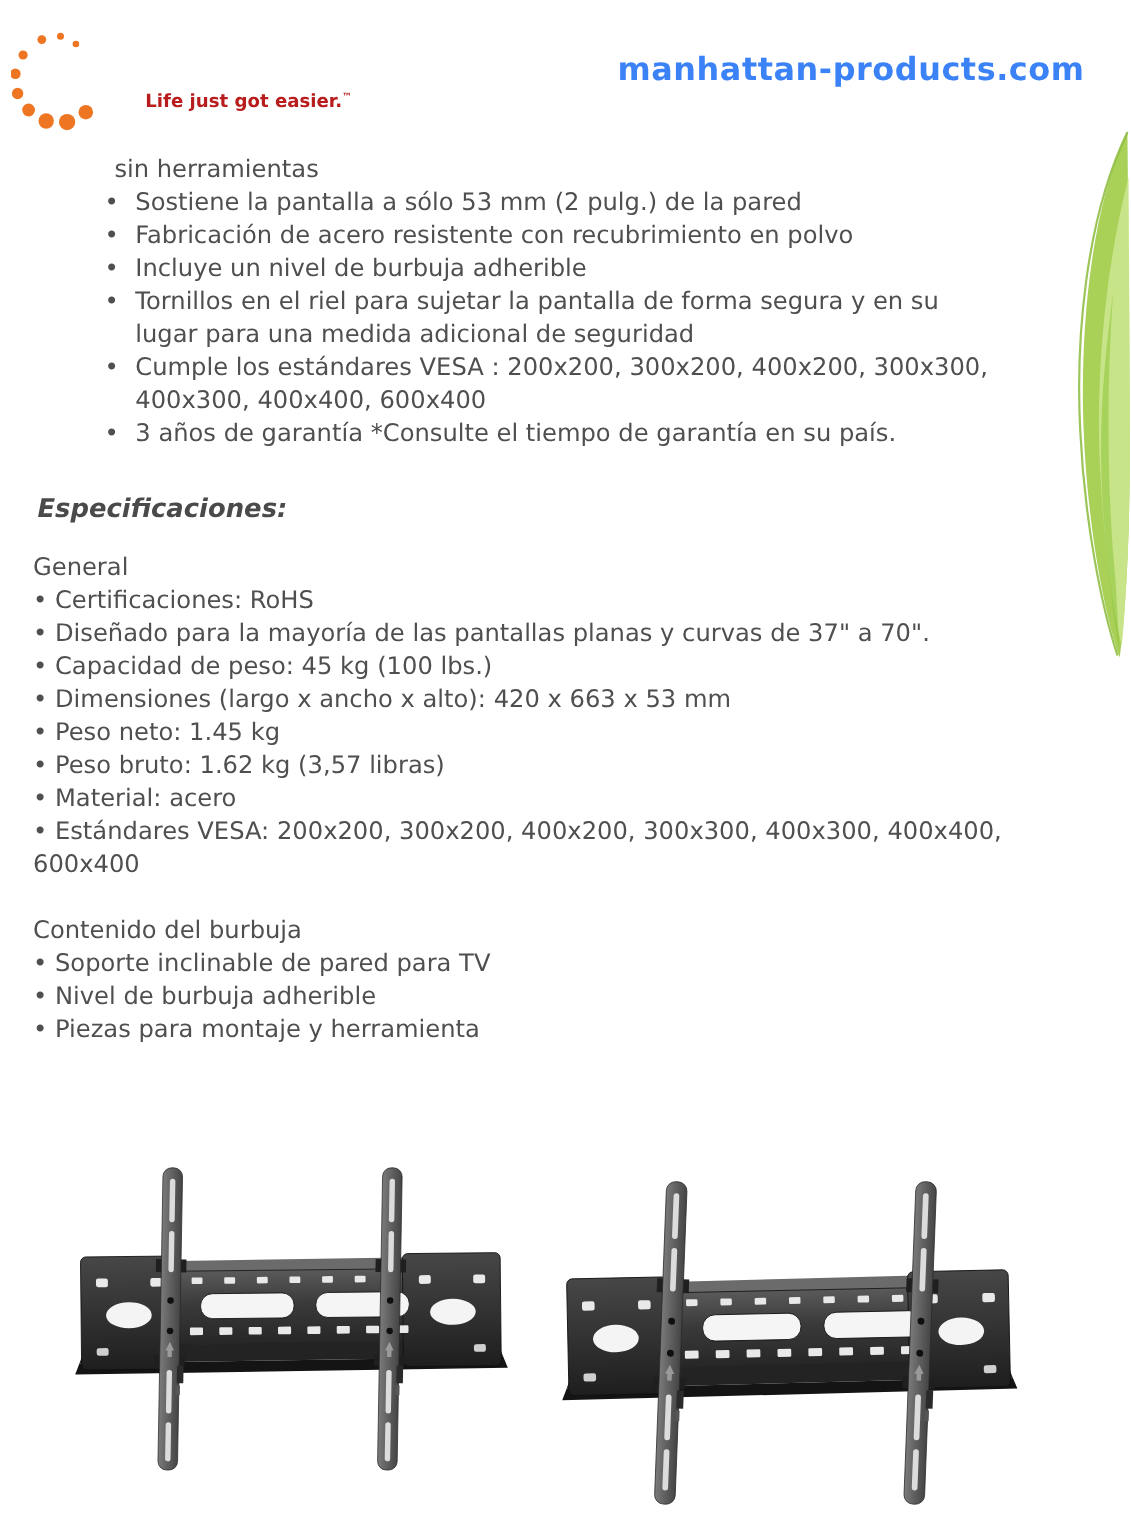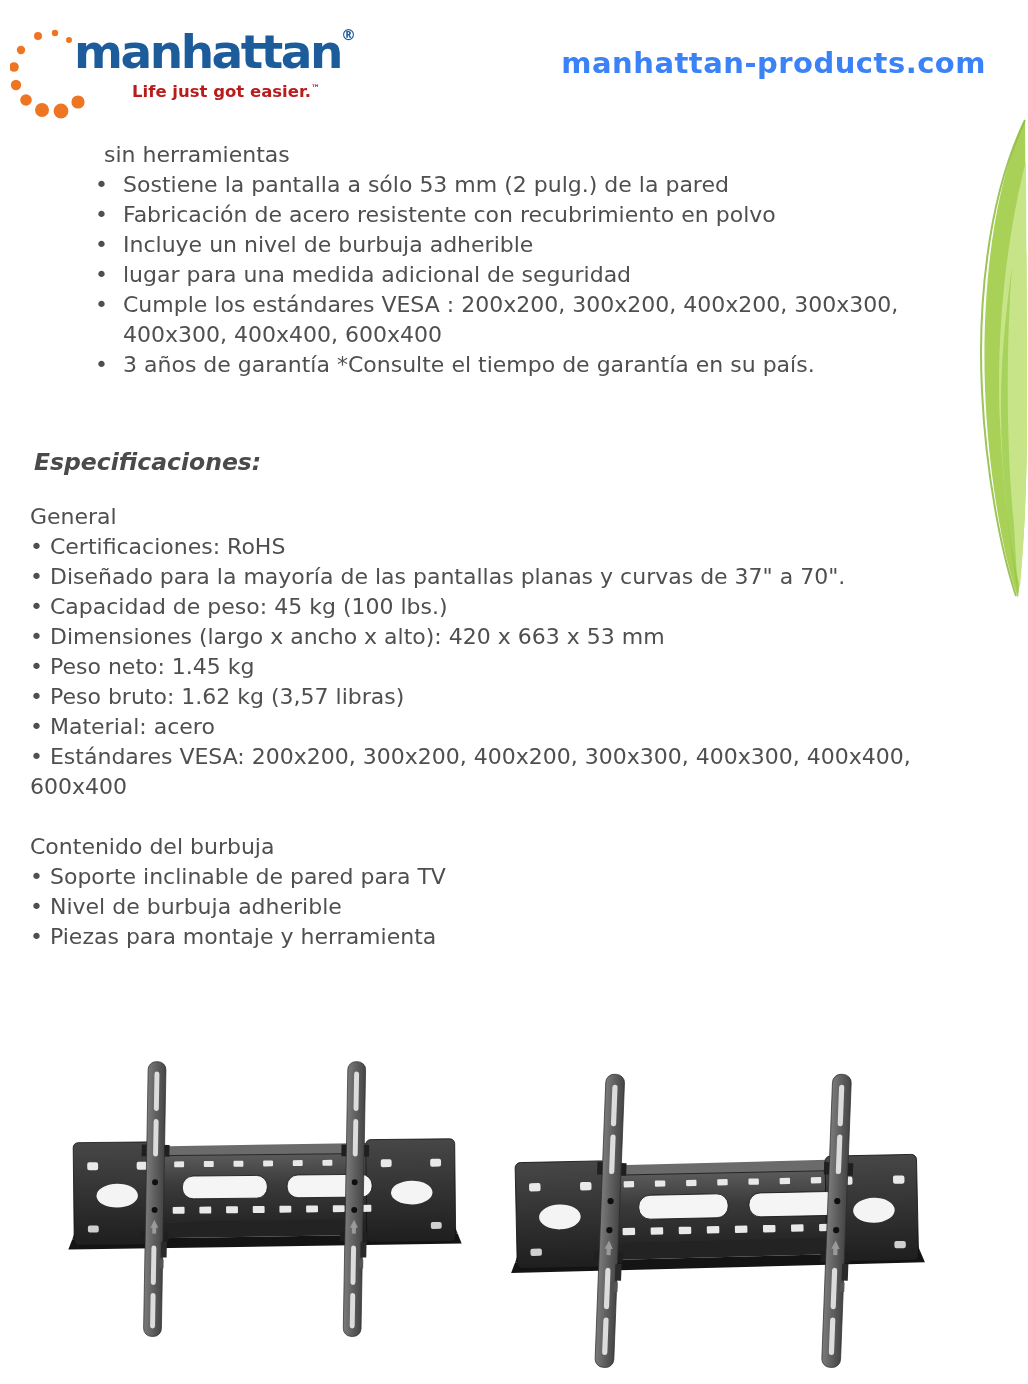--- a/index.html
+++ b/index.html
@@ -66,23 +66,20 @@
       <circle cx="59" cy="12" r="3"></circle>
       <circle cx="11" cy="22" r="4.2"></circle>
       <circle cx="4" cy="39" r="4.8"></circle>
       <circle cx="6" cy="57" r="5.2"></circle>
       <circle cx="16" cy="72" r="5.8"></circle>
       <circle cx="32" cy="82" r="7"></circle>
       <circle cx="51" cy="83" r="7.4"></circle>
       <circle cx="68" cy="74" r="6.6"></circle>
     </g>
   </svg>
-  <div class="brand-line">
-    <span class="brand">manhattan</span><span class="reg">®</span>
-  </div>
   <div class="tagline">
     <span>Life just got easier.</span><span class="tm">™</span>
   </div>
 </header>
 
 <div class="abs site-url">manhattan-products.com</div>
 
 <svg class="abs swoosh" width="72" height="500" viewBox="0 0 72 500">
   <path d="M69,4 C34,78 26,190 29,272 C32,356 47,440 62,482 C62,482 71,420 71,300 C71,170 69,4 69,4 Z" fill="#9dc940" opacity="0.88"></path>
   <path d="M69,4 C30,85 22,195 26,275 C30,360 46,438 60,480" fill="none" stroke="#82b62e" stroke-width="2" opacity="0.8"></path>
@@ -107,20 +104,21 @@
   </div>
   <div class="feat">
     <span class="dot">•</span>
     <div class="ftext">
         <div>Incluye un nivel de burbuja adherible</div>
       </div>
   </div>
   <div class="feat">
     <span class="dot">•</span>
     <div class="ftext">
+      <div>Tornillos en el riel para sujetar la pantalla de forma segura y en su</div>
       <div>lugar para una medida adicional de seguridad</div>
     </div>
   </div>
   <div class="feat">
     <span class="dot">•</span>
     <div class="ftext">
       <div>Cumple los estándares VESA : 200x200, 300x200, 400x200, 300x300,</div>
       <div>400x300, 400x400, 600x400</div>
     </div>
   </div>

